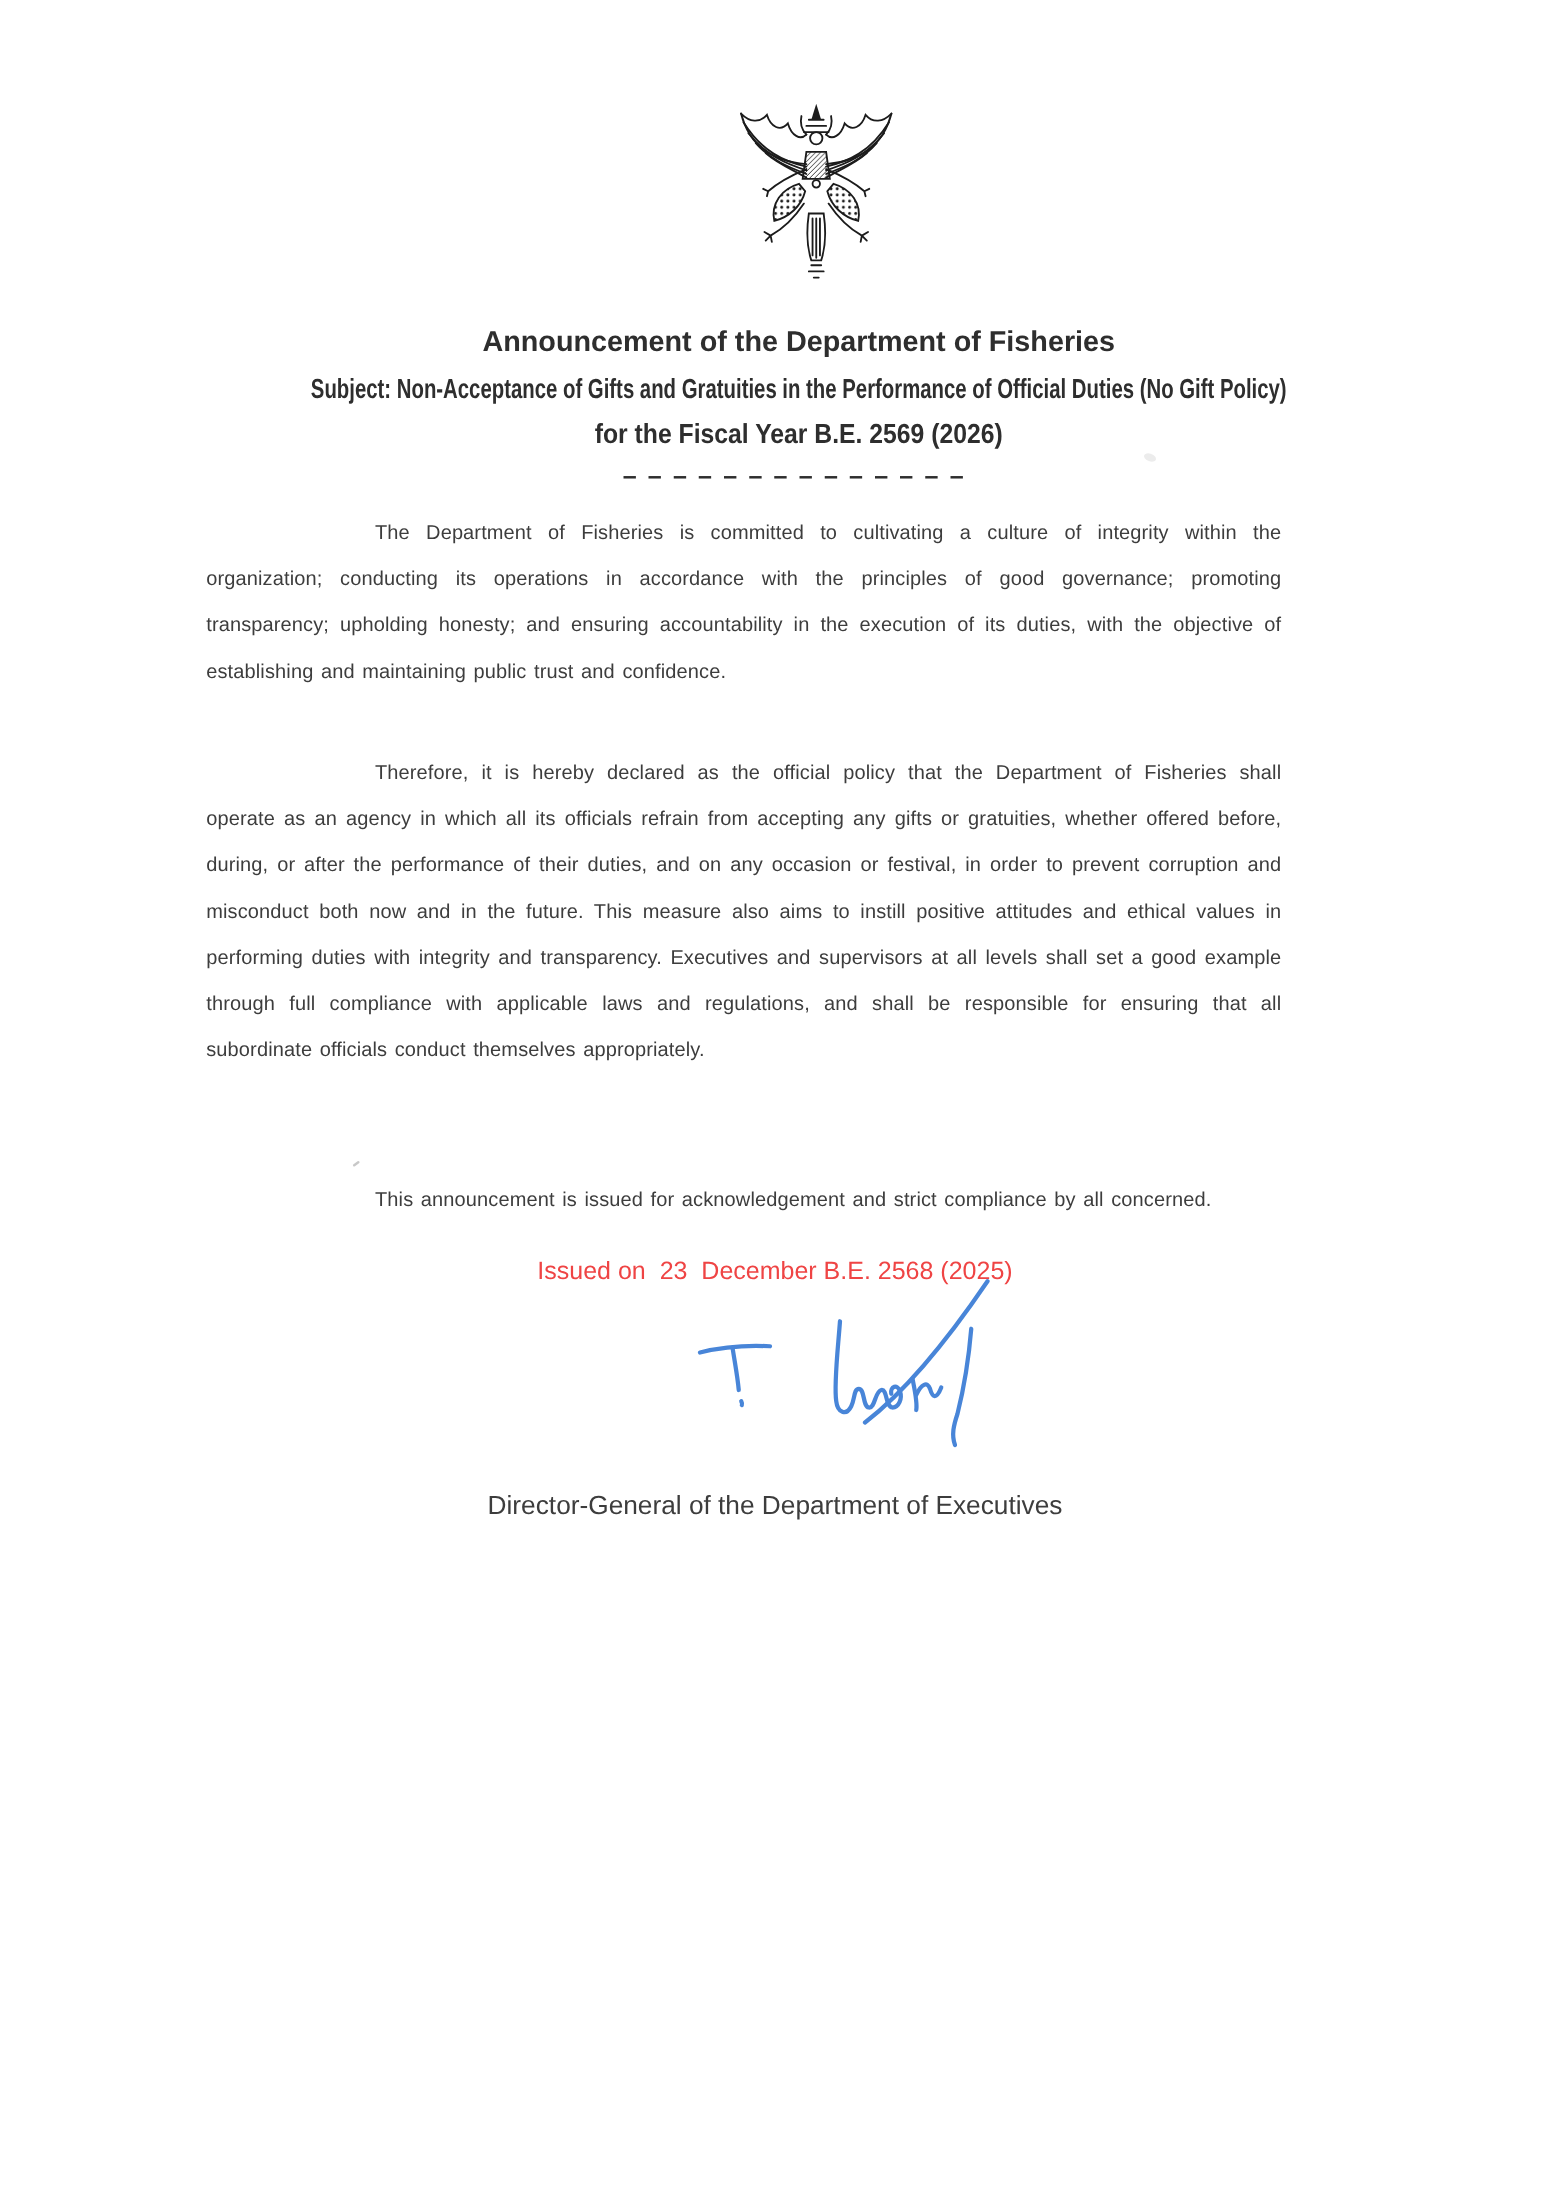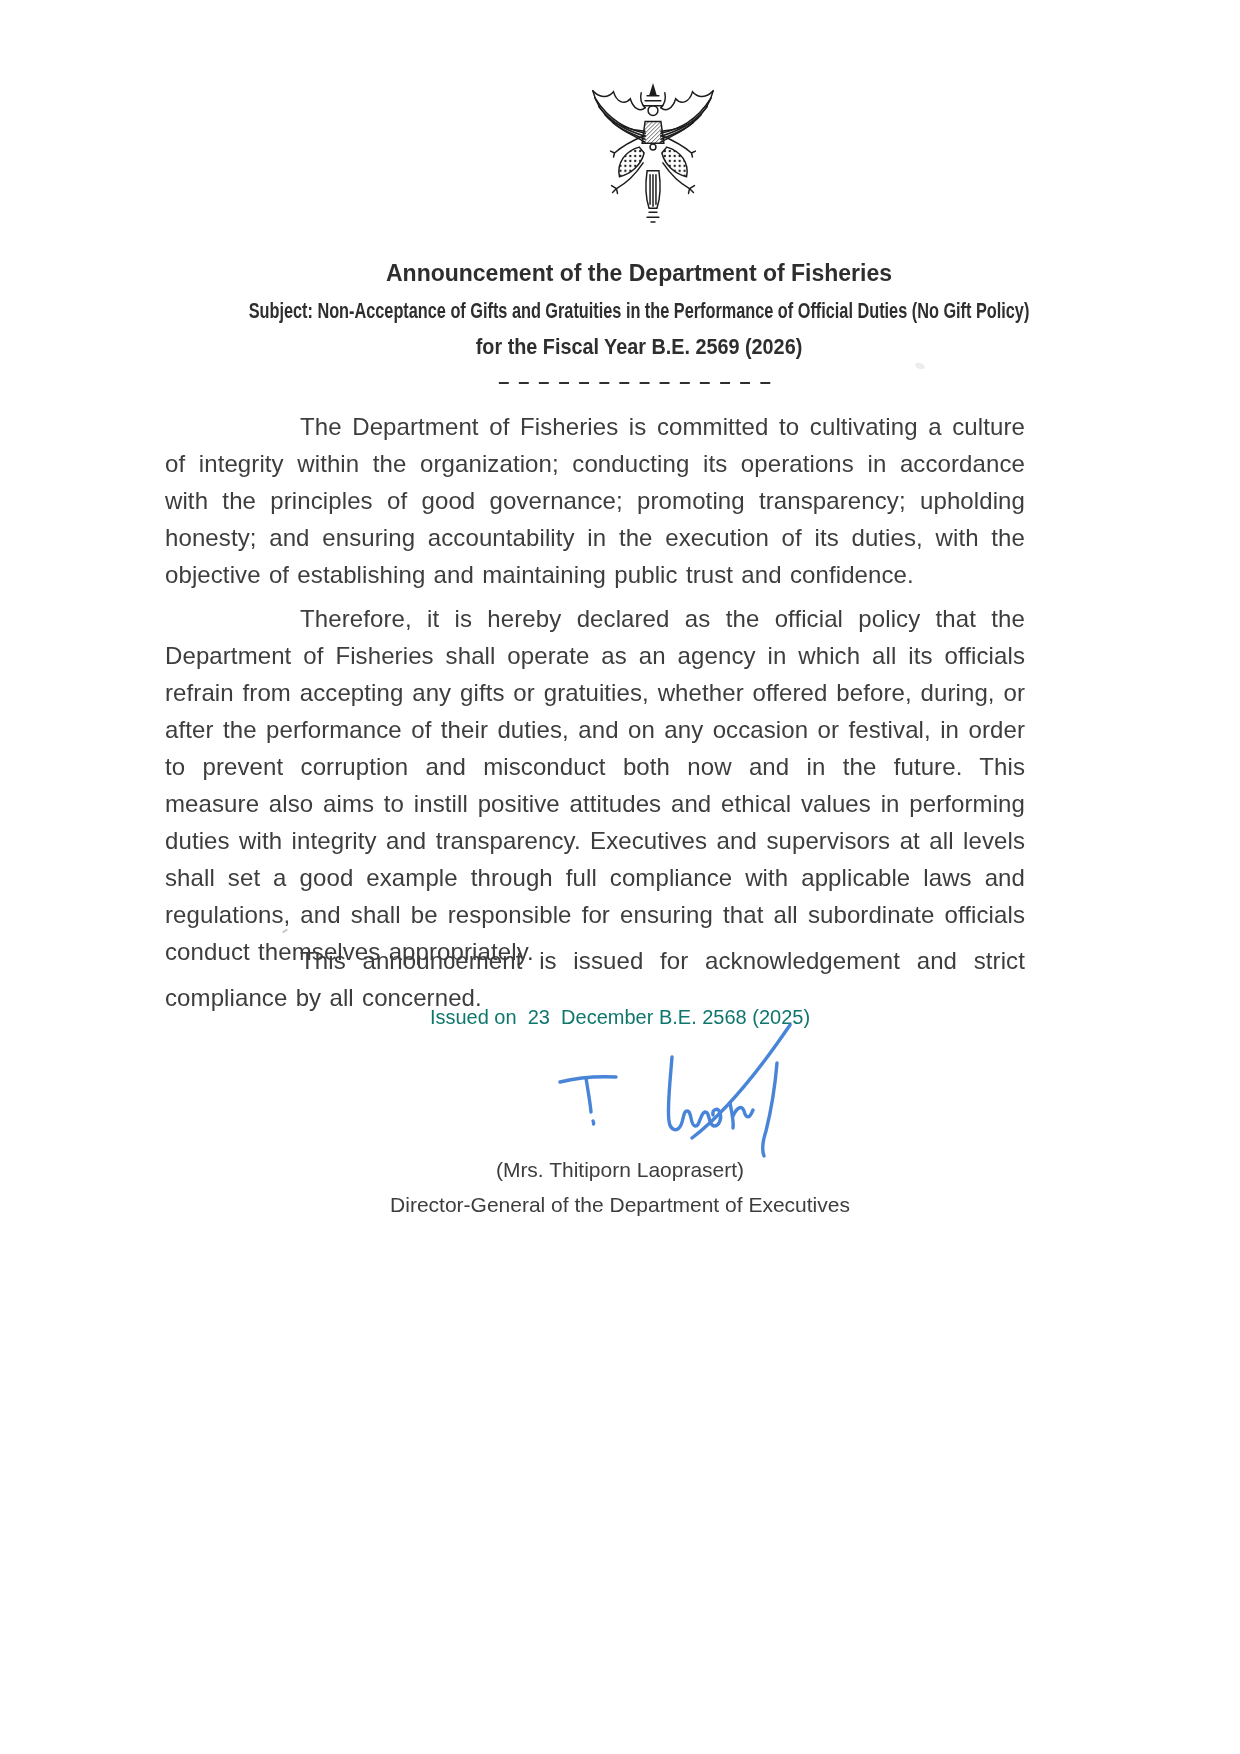--- a/index.html
+++ b/index.html
@@ -17,28 +17,28 @@
   .doc-subject{
     font-size:22px;font-weight:bold;line-height:30px;margin-top:8px;
     white-space:nowrap;transform:scale(0.74,1);transform-origin:50% 50%;
   }
   .doc-subject2{font-size:22px;font-weight:bold;line-height:30px;margin-top:6px;
     transform:scale(0.9,1);transform-origin:50% 50%;}
   .separator{
     font-size:20px;line-height:26px;margin-top:6px;
     letter-spacing:9px;color:#2e2e2e;font-weight:bold;white-space:nowrap;
   }
-  .bodycol{position:absolute;left:165px;width:860px;font-size:24px;line-height:37px;}
+  .bodycol{position:absolute;left:165px;width:860px;font-size:16px;line-height:37px;}
   .para{margin:0;text-align:justify;text-indent:135px;word-spacing:1.5px;letter-spacing:0.1px;}
   .p1{top:408px;}
   .p2{top:600px;}
   .p3{top:921px;margin-top:21px;}
   .issued{
     position:absolute;left:0;top:999px;width:1240px;text-align:center;
-    font-size:20px;line-height:37px;white-space:pre;color:#0f766e;
+    font-size:20px;line-height:37px;white-space:pre;color:#ef4444;
   }
   .signature-svg{position:absolute;left:530px;top:995px;width:290px;height:175px;}
   .sig-name{position:absolute;left:0;top:1155px;width:1240px;text-align:center;font-size:21px;line-height:30px;}
   .sig-title{position:absolute;left:0;top:1190px;width:1240px;text-align:center;font-size:21px;line-height:30px;}
   .artifact-tick{
     position:absolute;left:282px;top:930px;width:6px;height:2px;background:#9a9a9a;
     transform:rotate(-35deg);opacity:0.55;border-radius:1px;
   }
   .artifact-smudge{
     position:absolute;left:915px;top:363px;width:10px;height:6px;background:#c9c9c9;
@@ -124,19 +124,18 @@
 
       <path d="M200,108 C202,118 204,127 203,133"></path>
       <path d="M203,121 C207,112 212,110 214,116 C216,123 219,125 223,115"></path>
 
       <path d="M247,68 C245,92 242,112 236,136 C233,145 231,153 234,161"></path>
 
       <path d="M162,143 C192,120 226,80 260,30"></path>
     </g>
   </svg>
 
-  <div class="sig-name">(Mrs. Thitiporn Laoprasert)</div>
   <div class="sig-title">Director-General of the Department of Executives</div>
 
   <div class="artifact-tick"></div>
   <div class="artifact-smudge"></div>
 
 </div>
 
 </body></html>

